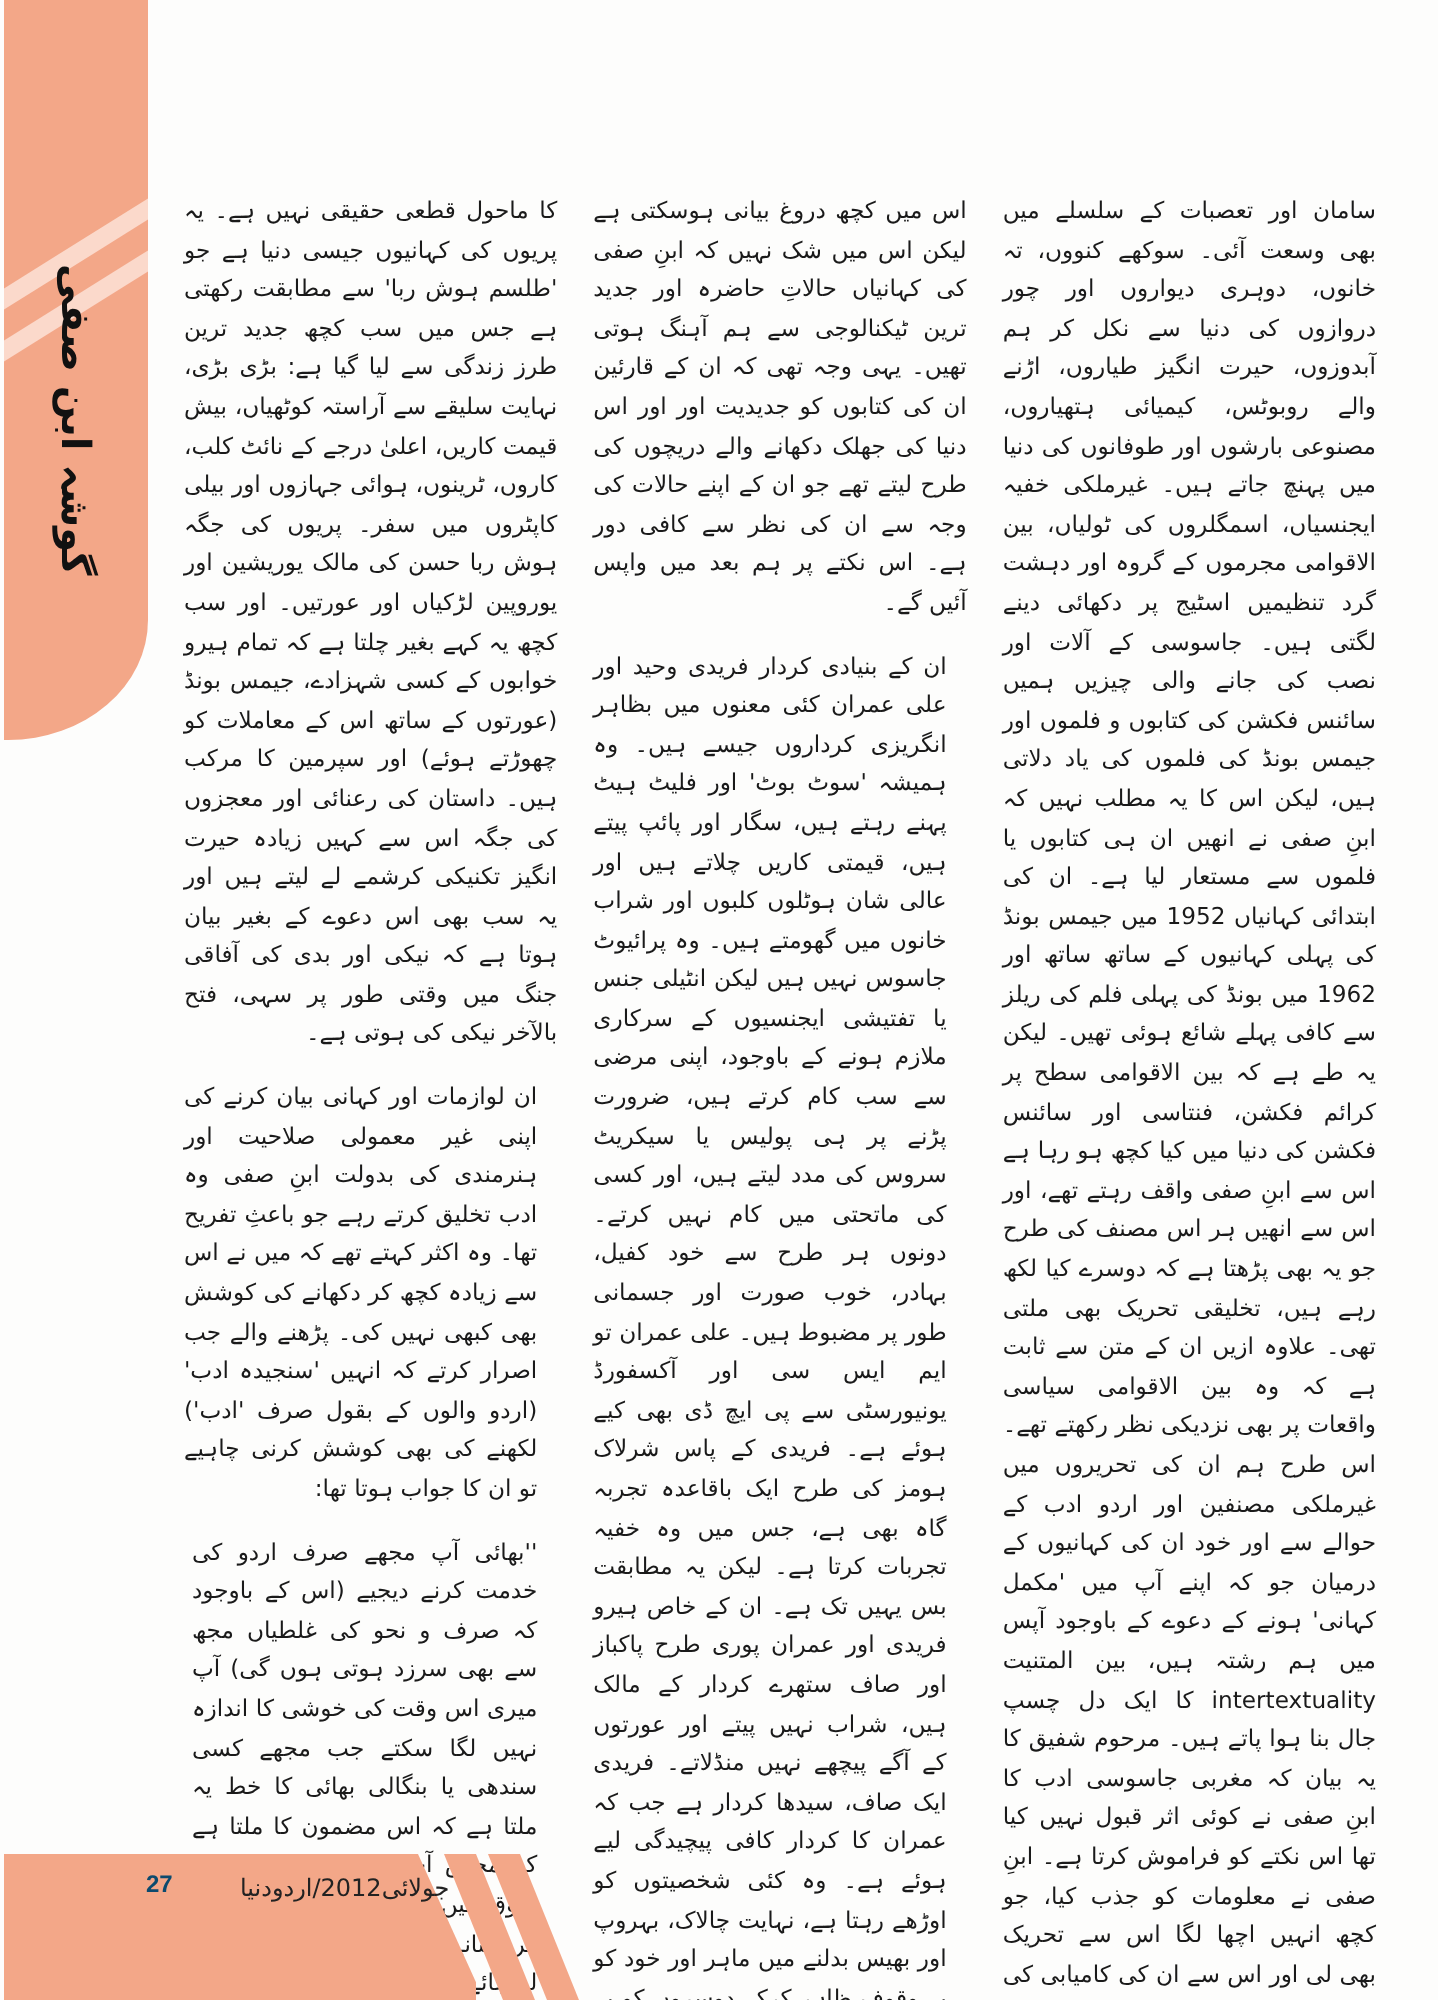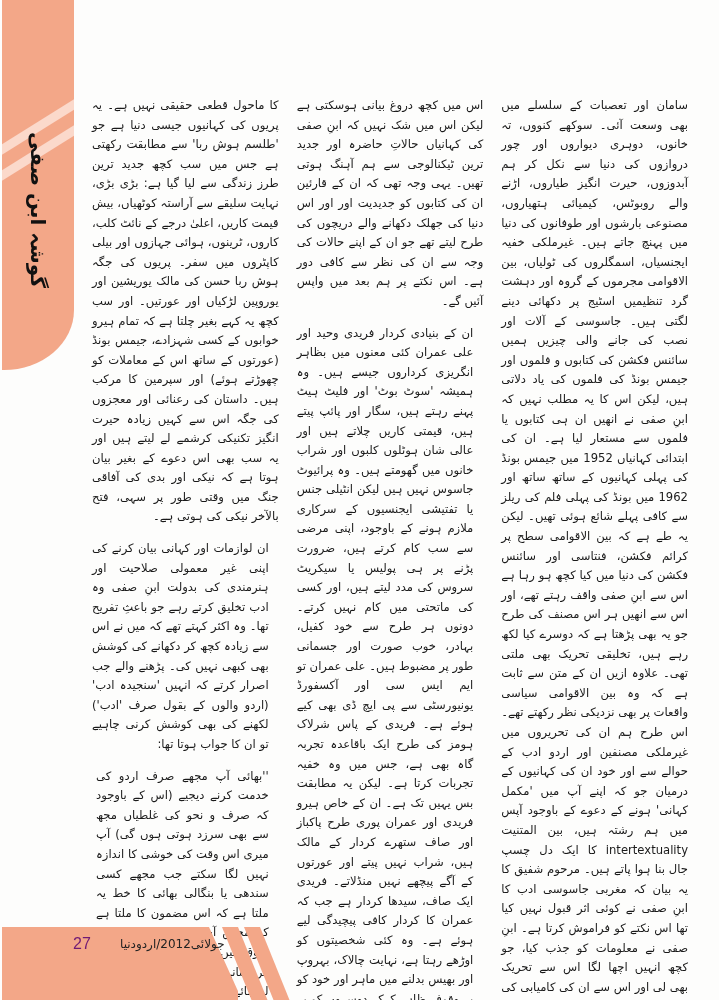--- a/index.html
+++ b/index.html
@@ -13,21 +13,21 @@
   .side-title{position:absolute;left:8px;top:130px;width:60px;height:160px;display:flex;align-items:center;justify-content:center;z-index:3;}
   .side-title span{writing-mode:vertical-rl;font-weight:bold;font-size:20px;color:#111;font-family:"DejaVu Sans",sans-serif;}
   .columns{position:absolute;left:92px;top:84px;width:596px;height:800px;display:flex;flex-direction:row-reverse;gap:18px;}
   .col{flex:1;direction:rtl;text-align:justify;font-size:11.6px;line-height:19.6px;font-family:"DejaVu Sans",sans-serif;}
   .col p{margin:12px 0 2px 0;}
   .col p.indent{padding-right:10px;}
   .col p.quote{padding-right:10px;padding-left:4px;}
   .footer{position:absolute;left:0;top:927px;width:719px;height:73px;}
   .footer .bar{position:absolute;left:2px;top:0;width:236px;height:73px;background:#f3a788;clip-path:polygon(0 0,207px 0,240px 73px,0 73px);}
   .footer .stripe{position:absolute;top:0;width:16px;height:80px;background:#f3a788;transform:skewX(22deg);transform-origin:top left;}
-  .page-num{position:absolute;left:73px;top:8px;font-family:"Liberation Sans",sans-serif;font-weight:normal;font-size:16px;color:#701a75;}
+  .page-num{position:absolute;left:73px;top:8px;font-family:"Liberation Sans",sans-serif;font-weight:bold;font-size:12px;color:#0c4a6e;}
   .footer-label{position:absolute;left:120px;top:10px;font-size:12px;color:#222;direction:rtl;}
 </style>
 </head>
 <body>
 
 <div class="corner-mark"></div>
 
 <div class="side-tab">
   <div class="red"></div>
   <div class="body"></div>

